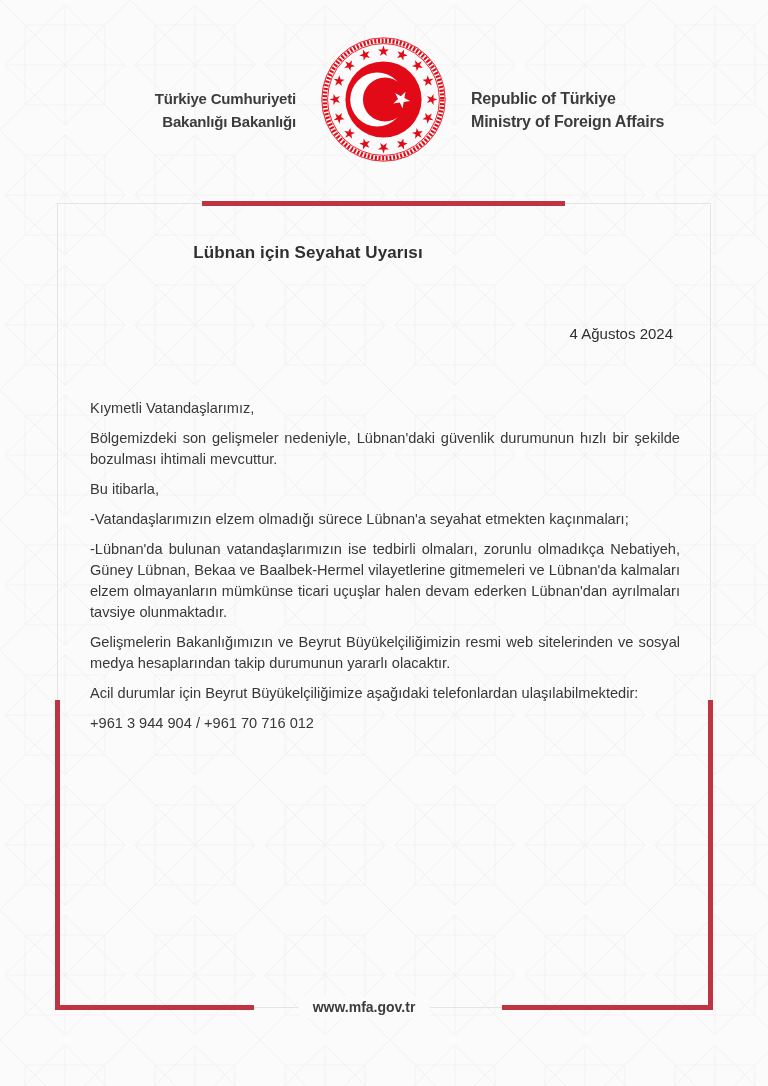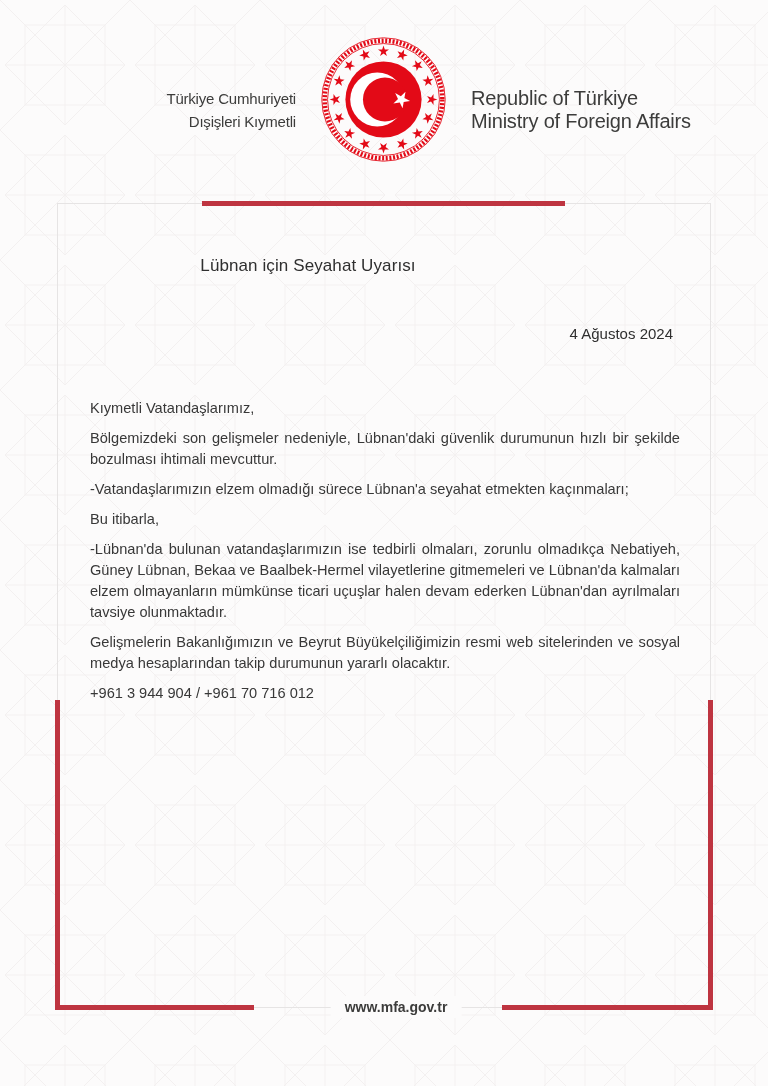--- a/index.html
+++ b/index.html
@@ -11,62 +11,62 @@
     font-family: "Liberation Sans", sans-serif;
     color: #3a3a3a;
   }
   .pattern-layer {
     position: absolute; inset: 0; z-index: 0; opacity: .55;
     pointer-events: none;
   }
   
   .org-left {
     position: absolute; top: 87px; right: 472px; z-index: 2;
-    text-align: right; font-weight: 400; font-size: 15px;
+    text-align: right; font-weight: 700; font-size: 15px;
     line-height: 23px; letter-spacing: -0.2px; color: #3c3c3b;
     white-space: nowrap;
   }
   .org-right {
     position: absolute; top: 87px; left: 471px; z-index: 2;
-    text-align: left; font-weight: 400; font-size: 20px;
+    text-align: left; font-weight: 700; font-size: 16px;
     line-height: 23px; letter-spacing: -0.2px; color: #3c3c3b;
     white-space: nowrap;
   }
   .emblem { position: absolute; left: 316px; top: 32px; z-index: 2; }
   
   .frame {
     position: absolute; z-index: 1; box-sizing: border-box;
     left: 57px; top: 203px; width: 654px; height: 805px;
     border: 1px solid #e6e4e4; background: transparent;
   }
   .accent { position: absolute; z-index: 2; background: #be3440; }
   .accent-top     { left: 202px; top: 201px; width: 363px; height: 5px; }
   .accent-left    { left: 55px;  top: 700px; width: 5px;  height: 310px; }
   .accent-right   { left: 708px; top: 700px; width: 5px;  height: 310px; }
   .accent-bottom-left  { left: 55px;  top: 1005px; width: 199px; height: 5px; }
   .accent-bottom-right { left: 502px; top: 1005px; width: 211px; height: 5px; }
   
   .doc-title {
-    position: absolute; z-index: 2; top: 256px; left: 0; width: 616px;
-    text-align: center; font-size: 17px; font-weight: 400; color: #2f2f2f;
+    position: absolute; z-index: 2; top: 243px; left: 0; width: 616px;
+    text-align: center; font-size: 17px; font-weight: 700; color: #2f2f2f;
     letter-spacing: 0.1px;
   }
   .doc-date {
     position: absolute; z-index: 2; top: 325px; right: 95px;
     font-size: 15px; font-weight: 400; color: #2f2f2f;
   }
   .letter-body {
     position: absolute; z-index: 2; left: 90px; top: 398px; width: 590px;
     font-size: 14.6px; line-height: 21px; color: #383838;
     text-align: justify;
   }
   .letter-body p { margin: 0 0 9px 0; }
   
   .footer-site {
-    position: absolute; z-index: 3; top: 996px; left: 396px;
+    position: absolute; z-index: 3; top: 996px; left: 364px;
     transform: translateX(-50%);
     background: #fcfbfb; padding: 0 14px;
     font-size: 14px; font-weight: 700; color: #3c3c3b;
     line-height: 22px; white-space: nowrap;
   }
 </style>
 </head>
 <body>
 
 <svg class="pattern-layer" width="768" height="1086" xmlns="http://www.w3.org/2000/svg">
@@ -78,21 +78,21 @@
         <path d="M65,5 L65,125 M5,65 L125,65"></path>
         <path d="M0,0 L130,130 M130,0 L0,130"></path>
       </g>
     </pattern>
   </defs>
   <rect width="768" height="1086" fill="url(#geo)"></rect>
 </svg>
 
 <div class="org-left">
   <div>Türkiye Cumhuriyeti</div>
-  <div>Dışişleri Kıymetli</div>
+  <div>Bakanlığı Bakanlığı</div>
 </div>
 
 <svg class="emblem" width="135" height="135" viewBox="0 0 140 140" xmlns="http://www.w3.org/2000/svg">
   <defs>
     <path id="st5" d="M0,-1 L0.225,-0.309 L0.951,-0.309 L0.363,0.118 L0.588,0.809 L0,0.382 L-0.588,0.809 L-0.363,0.118 L-0.951,-0.309 L-0.225,-0.309 Z"></path>
   </defs>
 
   <circle cx="70" cy="70" r="64" fill="none" stroke="#e30a17" stroke-width="0.9"></circle>
   <circle cx="70" cy="70" r="61" fill="none" stroke="#e30a17" stroke-width="4.6" stroke-dasharray="2.1,1.7"></circle>
   <circle cx="70" cy="70" r="58" fill="none" stroke="#e30a17" stroke-width="0.9"></circle>
@@ -133,20 +133,21 @@
 <div class="accent accent-right"></div>
 <div class="accent accent-bottom-left"></div>
 <div class="accent accent-bottom-right"></div>
 
 <div class="doc-title">Lübnan için Seyahat Uyarısı</div>
 <div class="doc-date">4 Ağustos 2024</div>
 
 <div class="letter-body">
   <p>Kıymetli Vatandaşlarımız,</p>
   <p>Bölgemizdeki son gelişmeler nedeniyle, Lübnan'daki güvenlik durumunun hızlı bir şekilde bozulması ihtimali mevcuttur.</p>
+  <p>Bu itibarla,</p>
   <p>-Vatandaşlarımızın elzem olmadığı sürece Lübnan'a seyahat etmekten kaçınmaları;</p>
-  <p>Bu itibarla,</p>
   <p>-Lübnan'da bulunan vatandaşlarımızın ise tedbirli olmaları, zorunlu olmadıkça Nebatiyeh, Güney Lübnan, Bekaa ve Baalbek-Hermel vilayetlerine gitmemeleri ve Lübnan'da kalmaları elzem olmayanların mümkünse ticari uçuşlar halen devam ederken Lübnan'dan ayrılmaları tavsiye olunmaktadır.</p>
   <p>Gelişmelerin Bakanlığımızın ve Beyrut Büyükelçiliğimizin resmi web sitelerinden ve sosyal medya hesaplarından takip durumunun yararlı olacaktır.</p>
+  <p>Acil durumlar için Beyrut Büyükelçiliğimize aşağıdaki telefonlardan ulaşılabilmektedir:</p>
   <p>+961 3 944 904 / +961 70 716 012</p>
 </div>
 
 <div class="footer-site">www.mfa.gov.tr</div>
 
 </body></html>

